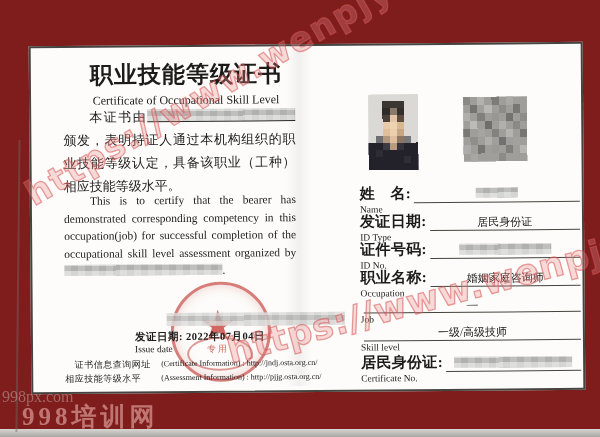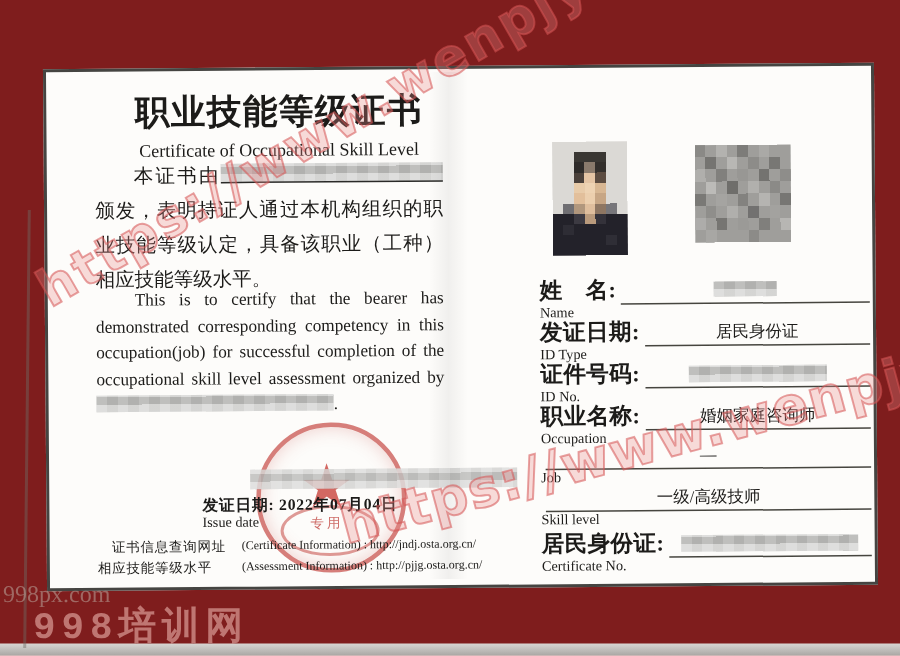--- a/index.html
+++ b/index.html
@@ -61,21 +61,21 @@
   .wm{position:absolute;font-family:"DejaVu Sans",sans-serif;font-weight:bold;
     color:rgba(236,140,140,.30);-webkit-text-stroke:1.3px rgba(214,84,84,.55);
     white-space:nowrap;pointer-events:none;}
   .wm-a{left:28px;top:176px;font-size:34px;letter-spacing:2px;
     transform:rotate(-30deg);transform-origin:left center;}
   .wm-b{left:228px;top:332px;font-size:35px;letter-spacing:1px;
     transform:rotate(-15deg);transform-origin:left center;}
   .wm-pink-small{position:absolute;left:2px;top:388px;font-size:16px;
     color:rgba(186,166,156,.55);pointer-events:none;}
   .wm-pink-large{position:absolute;left:22px;top:400px;font-size:25px;letter-spacing:4px;
-    color:rgba(233,178,172,.6);pointer-events:none;font-weight:bold;font-family:Liberation Mono, monospace;}
+    color:rgba(233,178,172,.6);pointer-events:none;font-weight:bold;}
 </style>
 </head>
 <body>
 
 <div class="canvas">
 
   <div class="bottom-band"></div>
   <div class="paper-edge-left"></div>
 
   <div class="cert">

